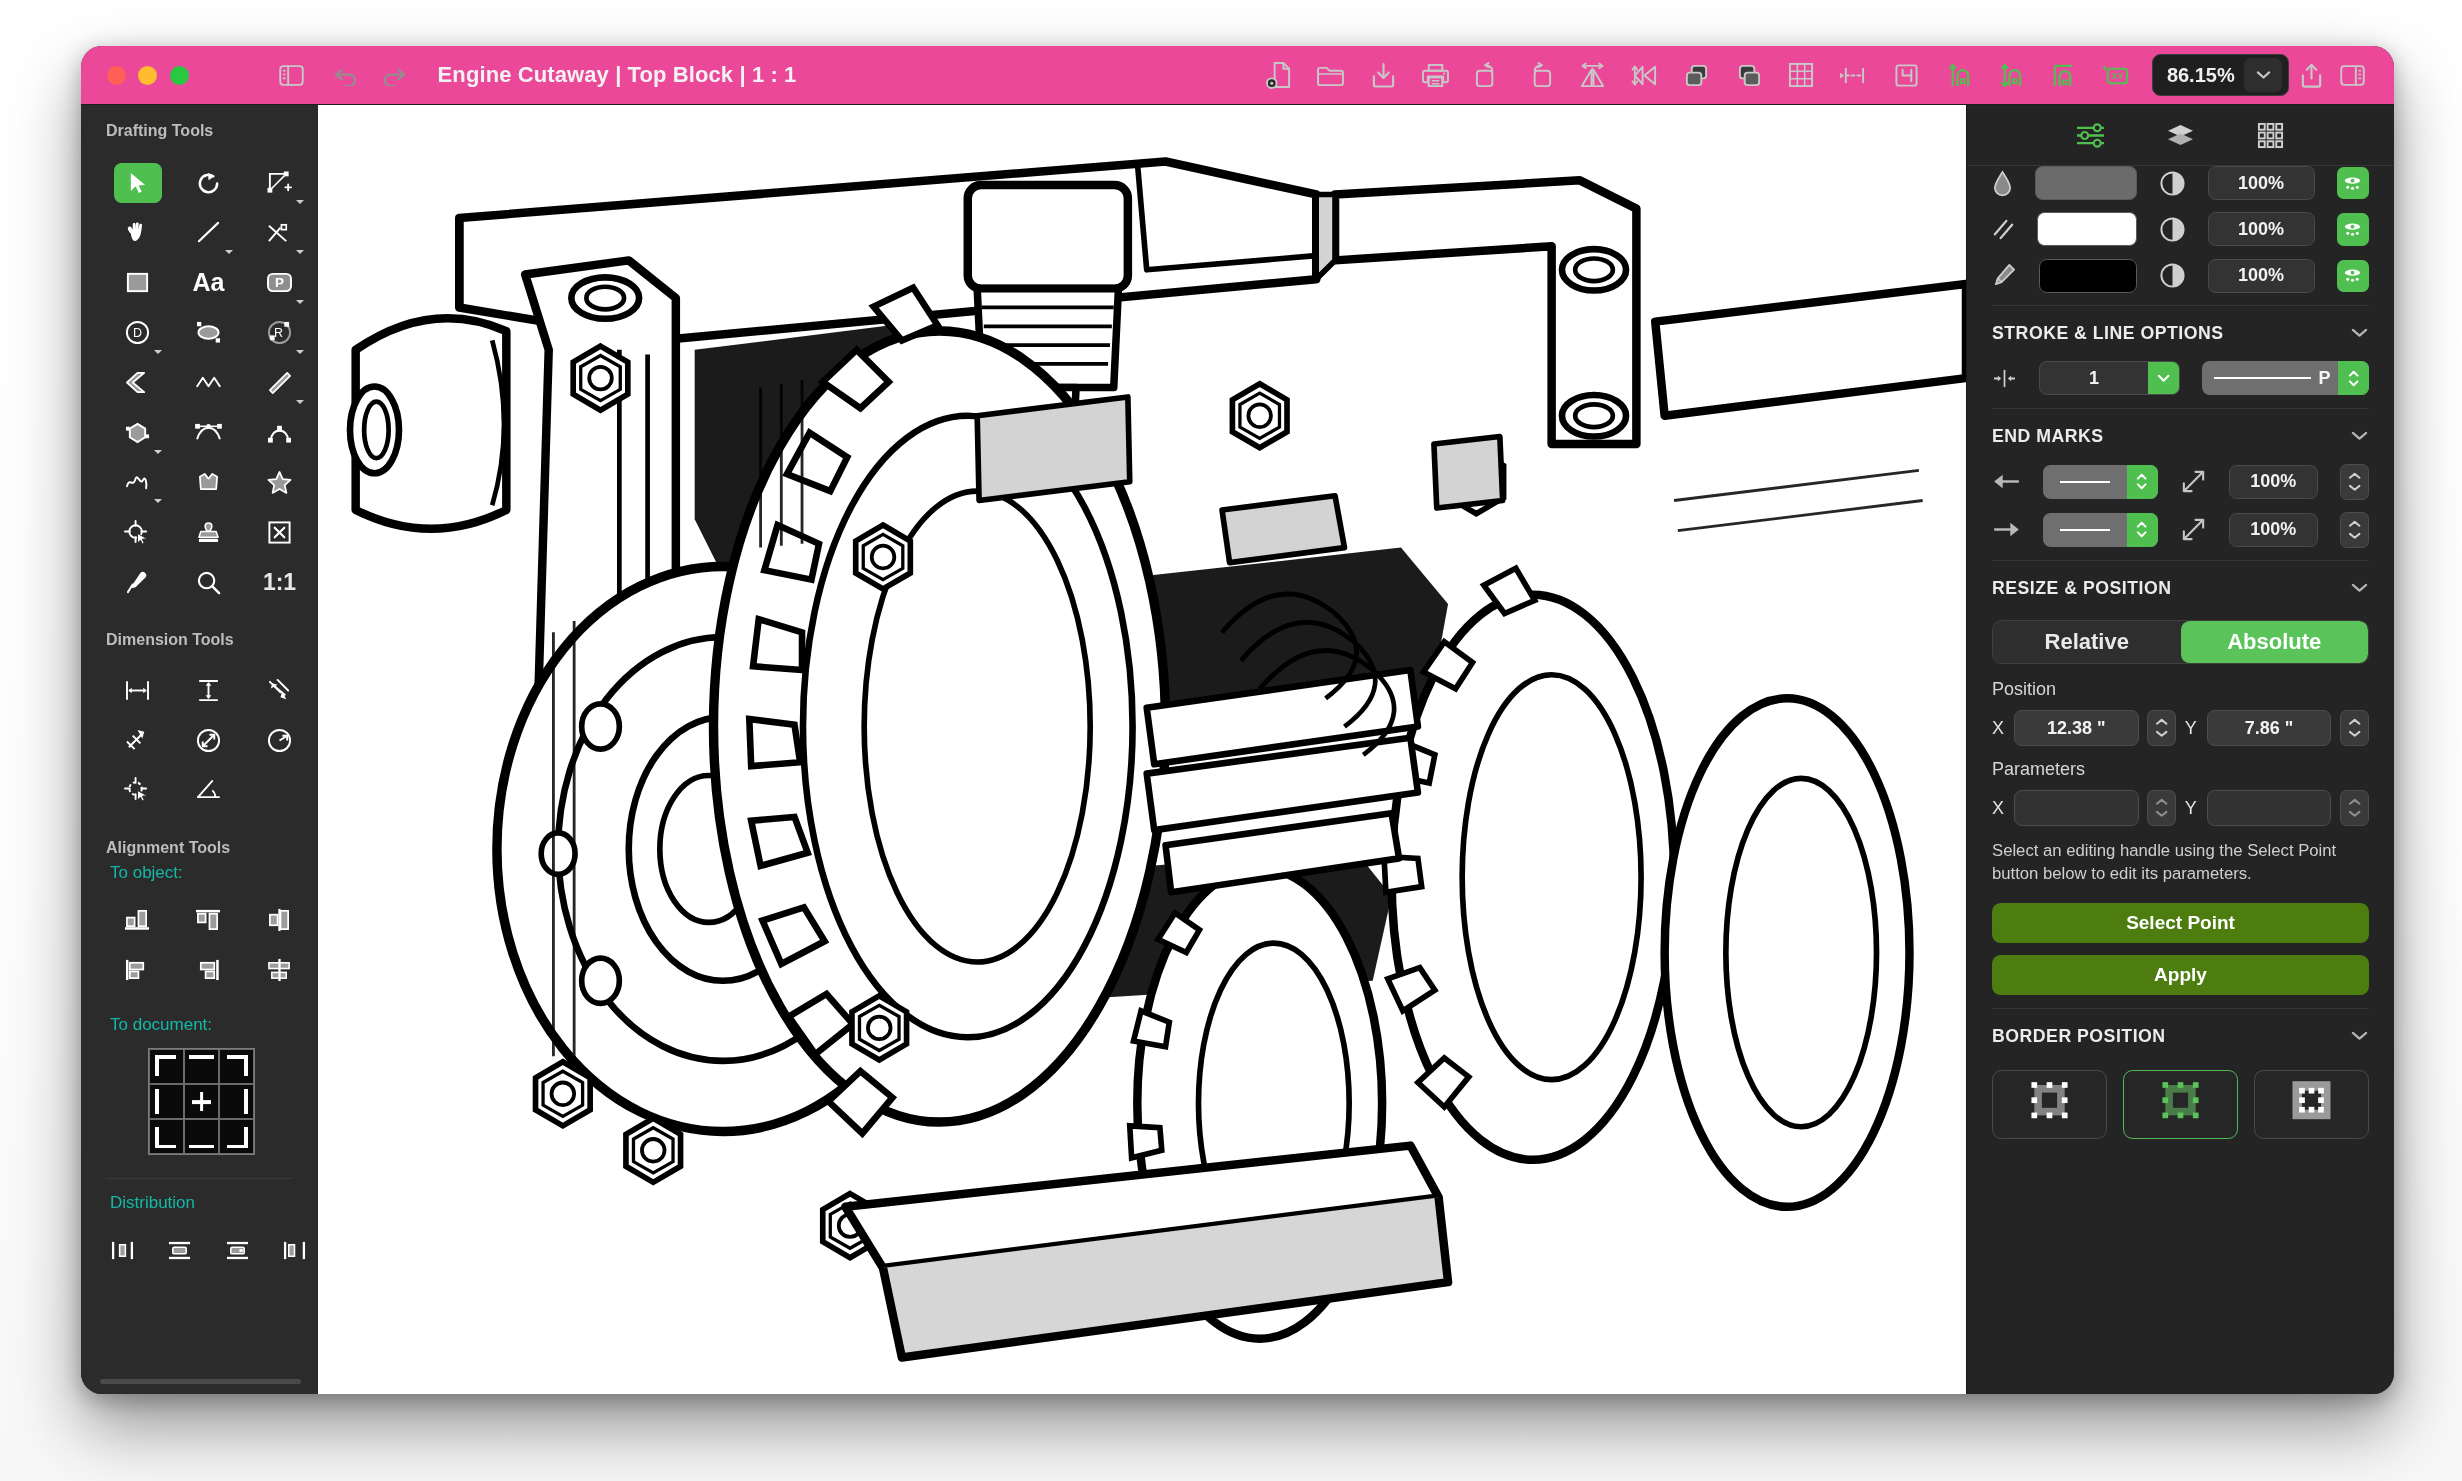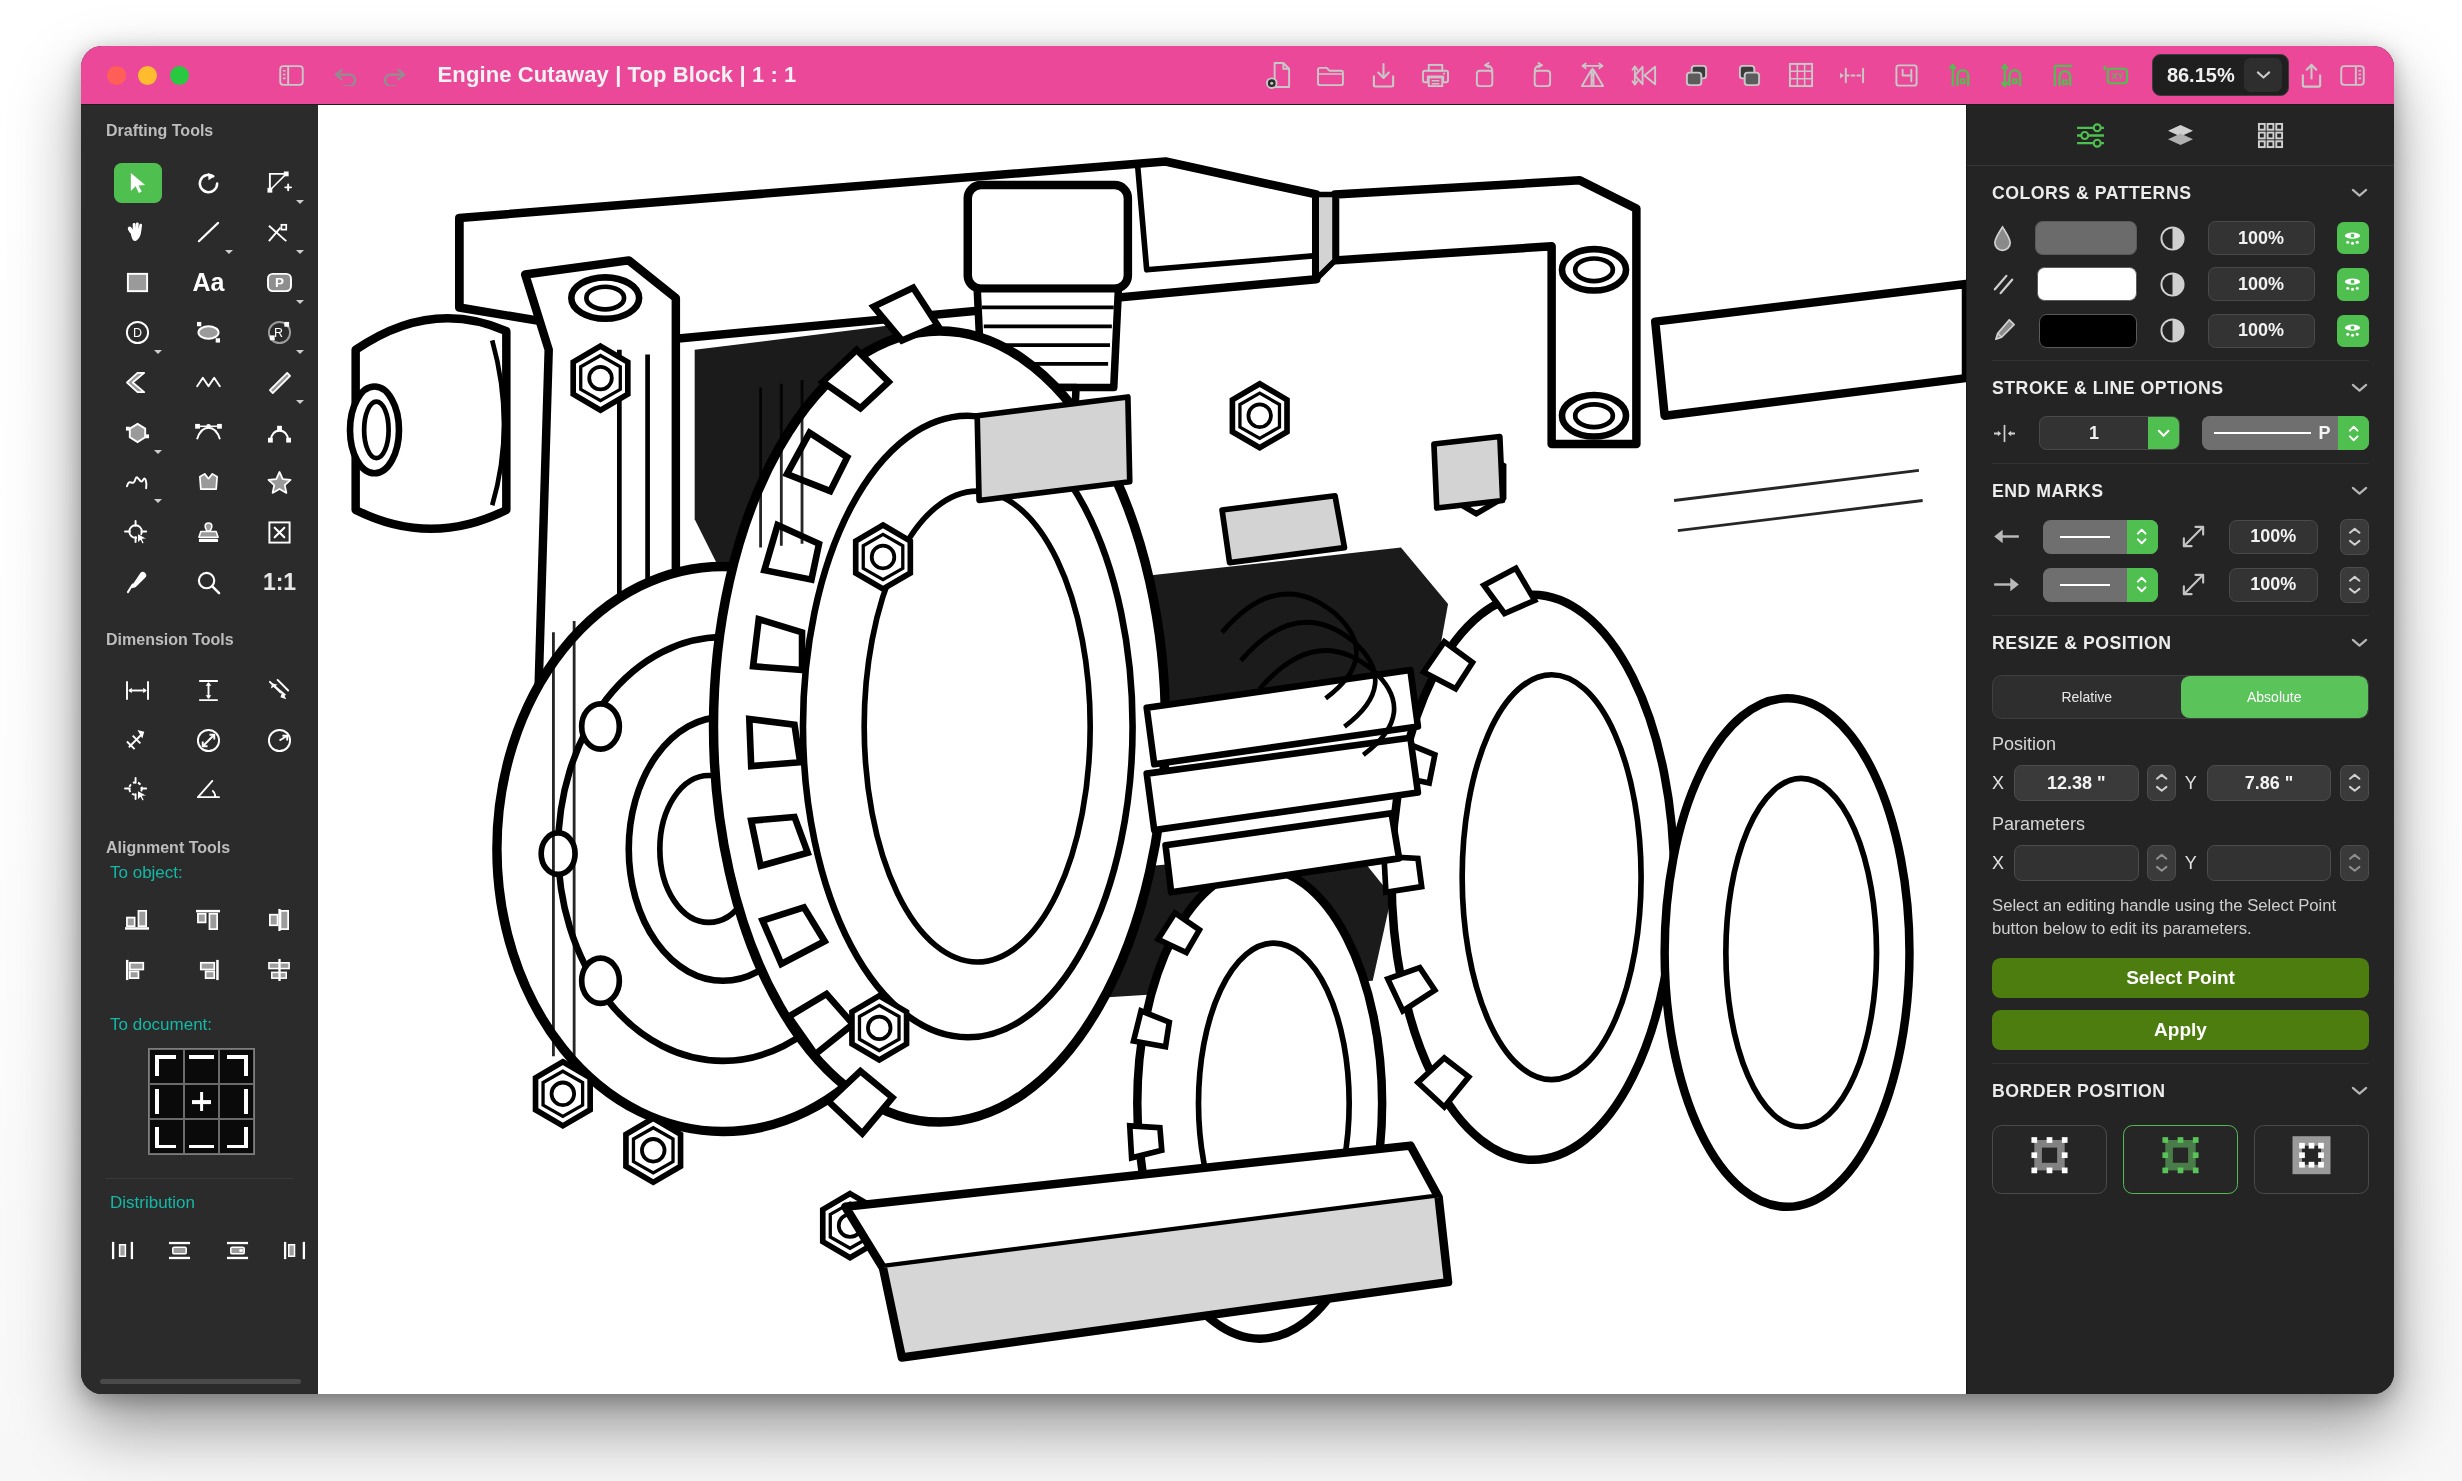--- a/index.html
+++ b/index.html
@@ -223,21 +223,21 @@
     display: flex; align-items: center; overflow: hidden;
   }
   .endmark-field .ln { flex: 1; height: 1.9px; background: #fff; margin: 0 17px; }
 
   .seg {
     display: flex; height: 44px; border-radius: 9.6px; overflow: hidden;
     background: #2e2e2e; border: 1px solid #3f3f3f; margin: 3.8px 0 15.3px 0;
   }
   .seg > div {
     flex: 1; display: flex; align-items: center; justify-content: center;
-    font-size: 14px; color: #e9e9e9; font-weight: normal;
+    font-size: 22px; color: #e9e9e9; font-weight: bold;
   }
   .seg > div.on { background: #5ac45a; color: #ffffff; border-radius: 8.6px; }
 
   .lbl { font-size: 18px; color: #d6d6d6; margin: 3.8px 0 9.6px 0; }
   .xy-row { display: flex; align-items: center; gap: 8.6px; margin-bottom: 13.4px; }
   .xy-row .ax { font-size: 18px; color: #e2e2e2; width: 13.4px; }
   .xy-field {
     flex: 1; height: 36px; border-radius: 7.6px; background: #3a3a3a;
     border: 1px solid #4d4d4d; display: flex; align-items: center;
     justify-content: center; font-size: 18px; color: #f4f4f4; font-weight: bold;
@@ -1109,26 +1109,20 @@
                 <rect x="20" y="11" width="6" height="6"></rect>
                 <rect x="2" y="20" width="6" height="6"></rect>
                 <rect x="11" y="20" width="6" height="6"></rect>
                 <rect x="20" y="20" width="6" height="6"></rect>
               </g>
             </svg>
         </div>
       </div>
 
       <div class="section">
-        <div class="sec-head">
-          <div class="t">COLORS &amp; PATTERNS</div>
-          <div><svg width="19" height="11.5" viewBox="0 0 20 12">
-                <path d="M3 3 L10 9 L17 3" fill="none" stroke="#b6b6b6" stroke-width="2.3" stroke-linecap="round" stroke-linejoin="round"></path>
-              </svg></div>
-        </div>
 
         <div class="row">
           <div class="ico">
               <svg width="21" height="29" viewBox="0 0 22 30">
                 <path d="M11 3 C6 11 3 15 3 19.5 A8 8 0 0 0 19 19.5 C19 15 16 11 11 3 Z" fill="#8a8a8a" stroke="#cfcfcf" stroke-width="1.8"></path>
               </svg>
             </div>
           <div class="swatch" style="background:#6b6b6b"></div>
           <div class="ico">
               <svg width="27" height="27" viewBox="0 0 28 28">

